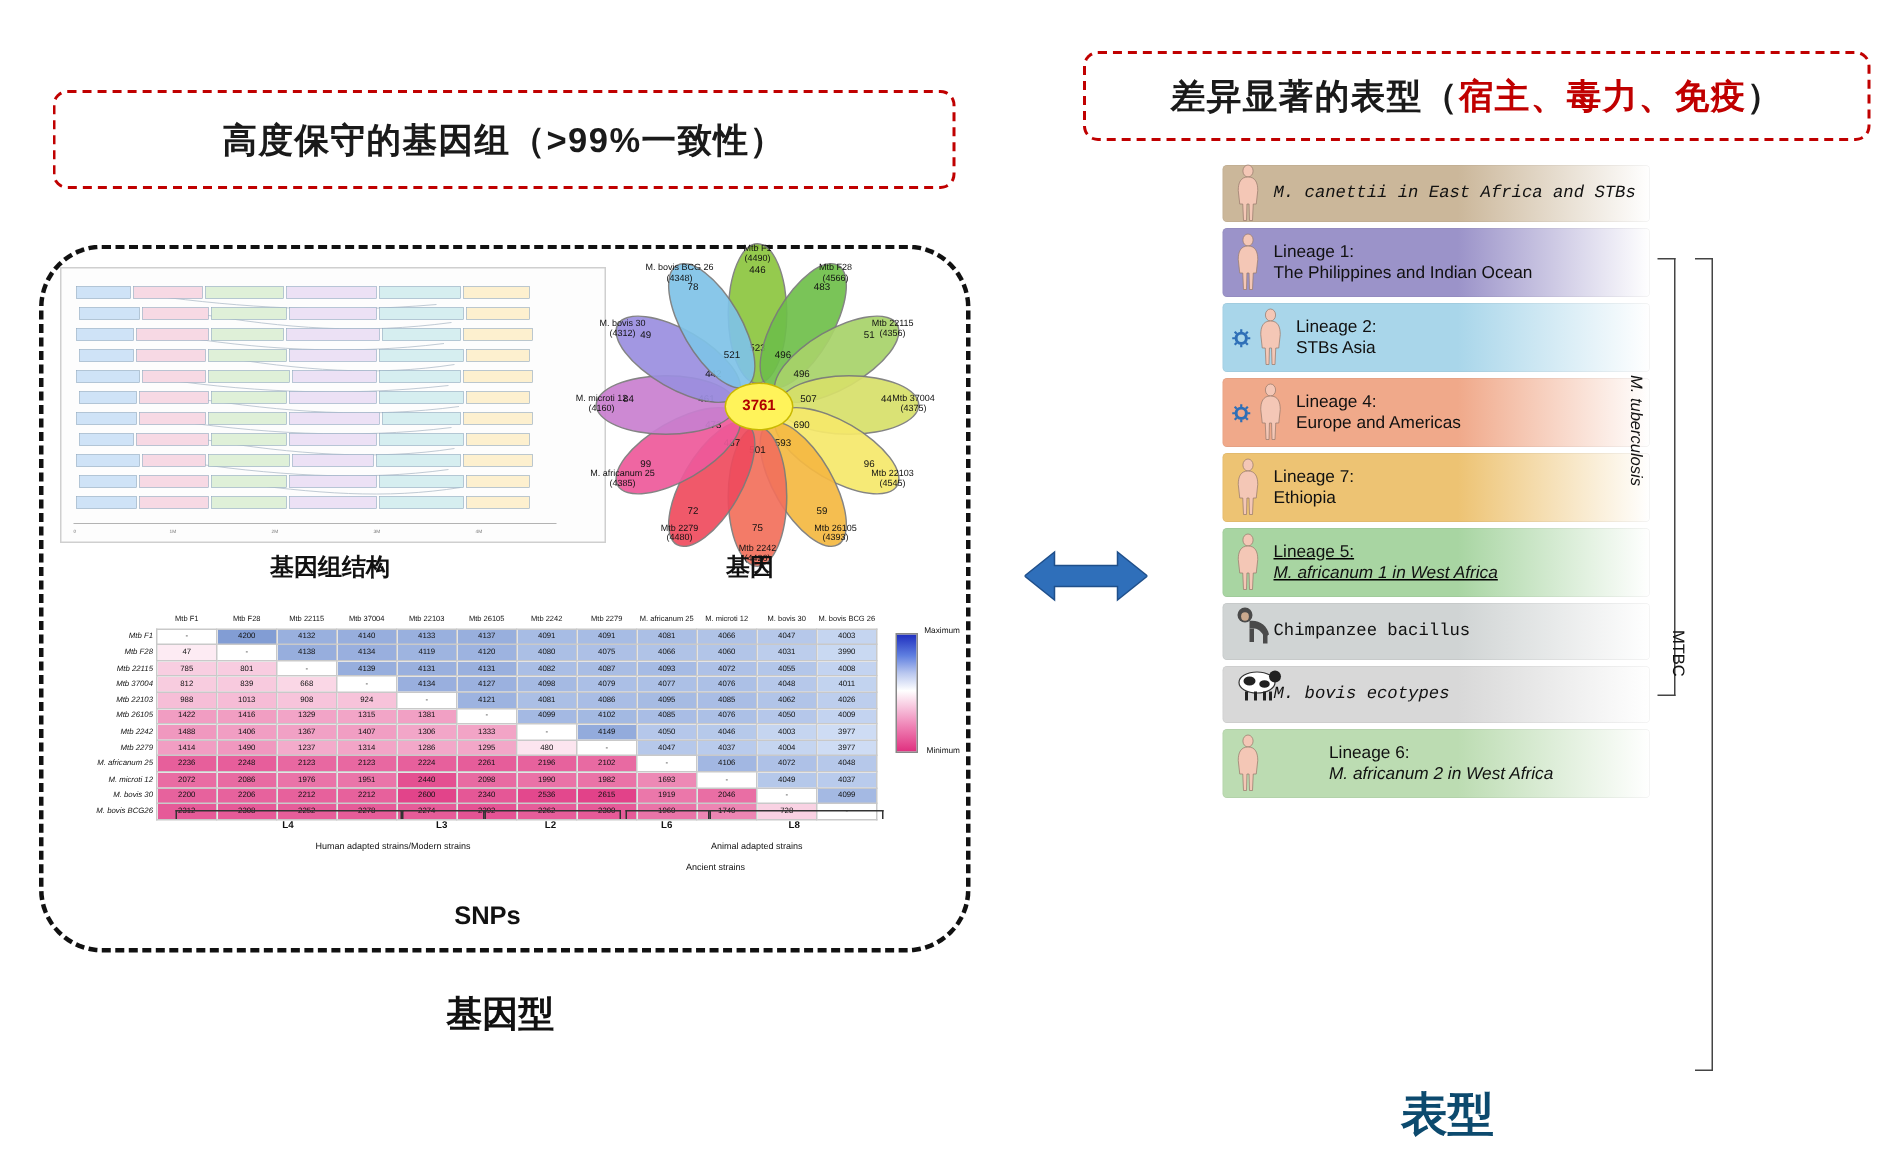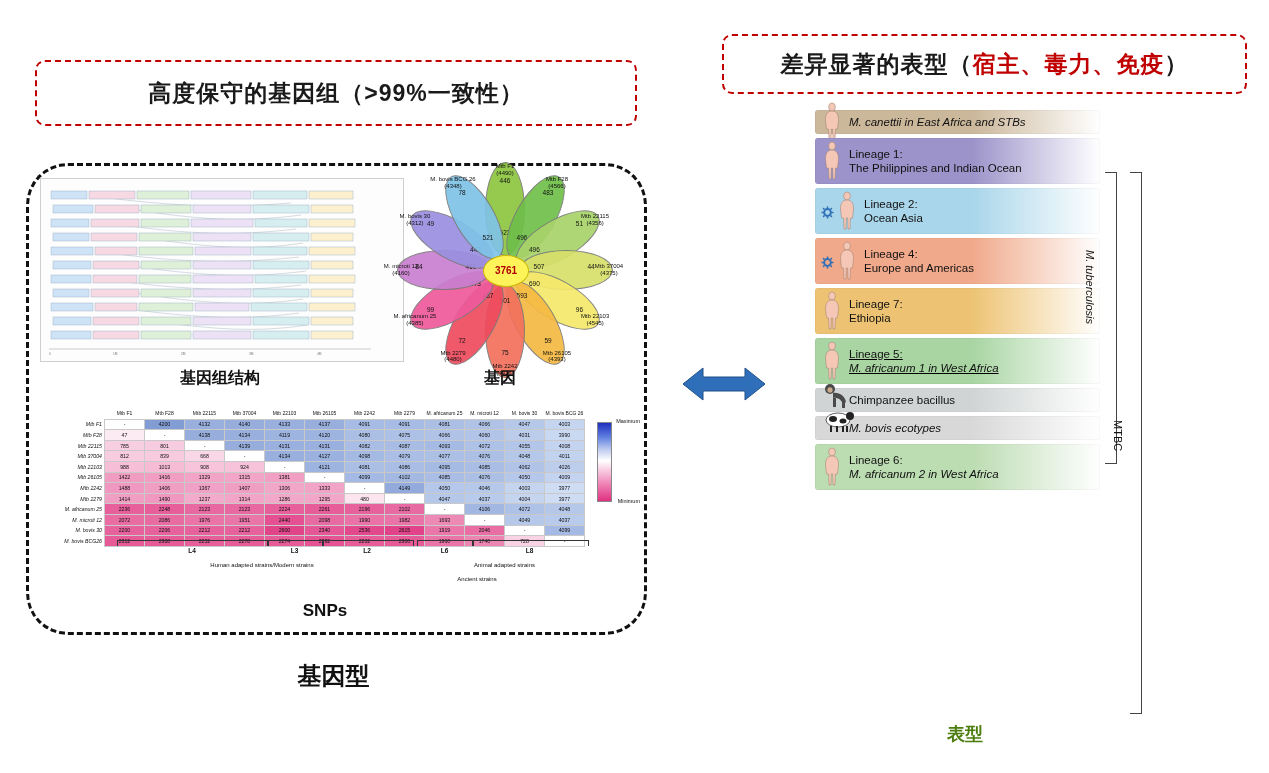--- a/index.html
+++ b/index.html
@@ -21,21 +21,21 @@
   #genotype-panel{
     position:absolute;left:26px;top:163px;width:615px;height:466px;
     border:3px dashed #111;border-radius:42px;background:#fff;
   }
   #genotype-label{
     position:absolute;left:26px;top:660px;width:615px;text-align:center;
     font-size:24px;font-weight:bold;color:#111;
   }
   #phenotype-label{
     position:absolute;left:815px;top:722px;width:300px;text-align:center;
-    font-size:18px;font-weight:bold;color:#4d7c0f;
+    font-size:31px;font-weight:bold;color:#0c4a6e;
   }
 
   .sub-label{
     position:absolute;text-align:center;font-weight:bold;color:#111;
   }
   #genome-struct-label{left:110px;top:368px;width:220px;font-size:16px;}
   #gene-label{left:430px;top:368px;width:140px;font-size:16px;}
   #snp-label{left:240px;top:601px;width:170px;font-size:17px;}
 
   
@@ -86,21 +86,21 @@
   
   #arrow{position:absolute;left:683px;top:362px;width:82px;height:44px;}
 
   
   #lineages{position:absolute;left:815px;top:110px;width:285px;}
   .lin-row{
     position:relative;height:46px;margin-bottom:4px;border-radius:3px;
     display:flex;align-items:center;padding-left:6px;box-sizing:border-box;
     box-shadow:0 0 0 .5px rgba(0,0,0,.06) inset;
   }
-  .lin-row.slim{height:24px;}
+  .lin-row.slim{height:38px;font-family:Liberation Mono, monospace;}
   .lin-text{font-size:11.5px;color:#111;line-height:1.25;}
   .lin-text .it{font-style:italic;}
   .fig{width:22px;height:40px;position:relative;flex:0 0 22px;margin-right:6px;}
   .gear{width:13px;height:13px;position:relative;flex:0 0 13px;margin-right:2px;}
 
   #mtb-bracket{position:absolute;left:1105px;top:172px;width:11px;height:290px;
     border:1.2px solid #444;border-left:none;}
   #mtb-label{position:absolute;left:1096px;top:250px;font-size:11px;font-style:italic;color:#111;
     transform:rotate(90deg);transform-origin:left top;white-space:nowrap;}
   #mtbc-bracket{position:absolute;left:1130px;top:172px;width:11px;height:540px;
@@ -543,21 +543,21 @@
             <line x1="2.6" y1="2.6" x2="4.3" y2="4.3"></line>
             <line x1="11.7" y1="11.7" x2="13.4" y2="13.4"></line>
             <line x1="13.4" y1="2.6" x2="11.7" y2="4.3"></line>
             <line x1="4.3" y1="11.7" x2="2.6" y2="13.4"></line>
           </g>
         </svg></span>
       <span class="fig"><svg viewBox="0 0 22 40" width="22" height="40">
           <ellipse cx="11" cy="5" rx="3.4" ry="4" fill="#f4c7b6" stroke="#9a7c6e" stroke-width=".5"></ellipse>
           <path d="M11 9 C6 9 4.5 13 4.5 18 L5.5 27 L7.5 27 L8 38 L10 38 L10.3 27 L11.7 27 L12 38 L14 38 L14.5 27 L16.5 27 L17.5 18 C17.5 13 16 9 11 9 Z" fill="#f4c7b6" stroke="#9a7c6e" stroke-width=".5"></path>
         </svg></span>
-      <span class="lin-text"><span>Lineage 2:</span><br><span>Ocean Asia</span></span>
+      <span class="lin-text"><span>Lineage 2:</span><br><span>STBs Asia</span></span>
     </div>
     <div class="lin-row" style="background:linear-gradient(to right,#f0a98a 0%,#f0a98a 55%,#ffffff 100%);">
       <span class="gear"><svg viewBox="0 0 16 16" width="13" height="13">
           <circle cx="8" cy="8" r="4.2" fill="none" stroke="#2e6fb7" stroke-width="2.4"></circle>
           <g stroke="#2e6fb7" stroke-width="1.8">
             <line x1="8" y1="0.6" x2="8" y2="3"></line>
             <line x1="8" y1="13" x2="8" y2="15.4"></line>
             <line x1="0.6" y1="8" x2="3" y2="8"></line>
             <line x1="13" y1="8" x2="15.4" y2="8"></line>
             <line x1="2.6" y1="2.6" x2="4.3" y2="4.3"></line>
@@ -602,21 +602,21 @@
           <ellipse cx="12" cy="11" rx="4" ry="3" fill="#222"></ellipse>
           <ellipse cx="22" cy="13" rx="3.5" ry="2.5" fill="#222"></ellipse>
           <circle cx="29" cy="8" r="4" fill="#222"></circle>
           <rect x="9" y="18" width="2" height="6" fill="#222"></rect>
           <rect x="15" y="18" width="2" height="6" fill="#222"></rect>
           <rect x="21" y="18" width="2" height="6" fill="#222"></rect>
           <rect x="25" y="18" width="2" height="6" fill="#222"></rect>
         </svg></span>
       <span class="lin-text"><span class="it">M. bovis ecotypes</span></span>
     </div>
-    <div class="lin-row" style="background:linear-gradient(to right,#bcdcb2 0%,#bcdcb2 55%,#ffffff 100%);">
+    <div class="lin-row" style="background:linear-gradient(to right,#bcdcb2 0%,#bcdcb2 55%,#ffffff 100%);gap:37px;">
       <span class="fig"><svg viewBox="0 0 22 40" width="22" height="40">
           <ellipse cx="11" cy="5" rx="3.4" ry="4" fill="#f4c7b6" stroke="#9a7c6e" stroke-width=".5"></ellipse>
           <path d="M11 9 C6 9 4.5 13 4.5 18 L5.5 27 L7.5 27 L8 38 L10 38 L10.3 27 L11.7 27 L12 38 L14 38 L14.5 27 L16.5 27 L17.5 18 C17.5 13 16 9 11 9 Z" fill="#f4c7b6" stroke="#9a7c6e" stroke-width=".5"></path>
         </svg></span>
       <span class="lin-text"><span>Lineage 6:</span><br><span class="it">M. africanum 2 in West Africa</span></span>
     </div>
   </div>
 
 <div id="mtb-bracket"></div>
 <div id="mtb-label">M. tuberculosis</div>

